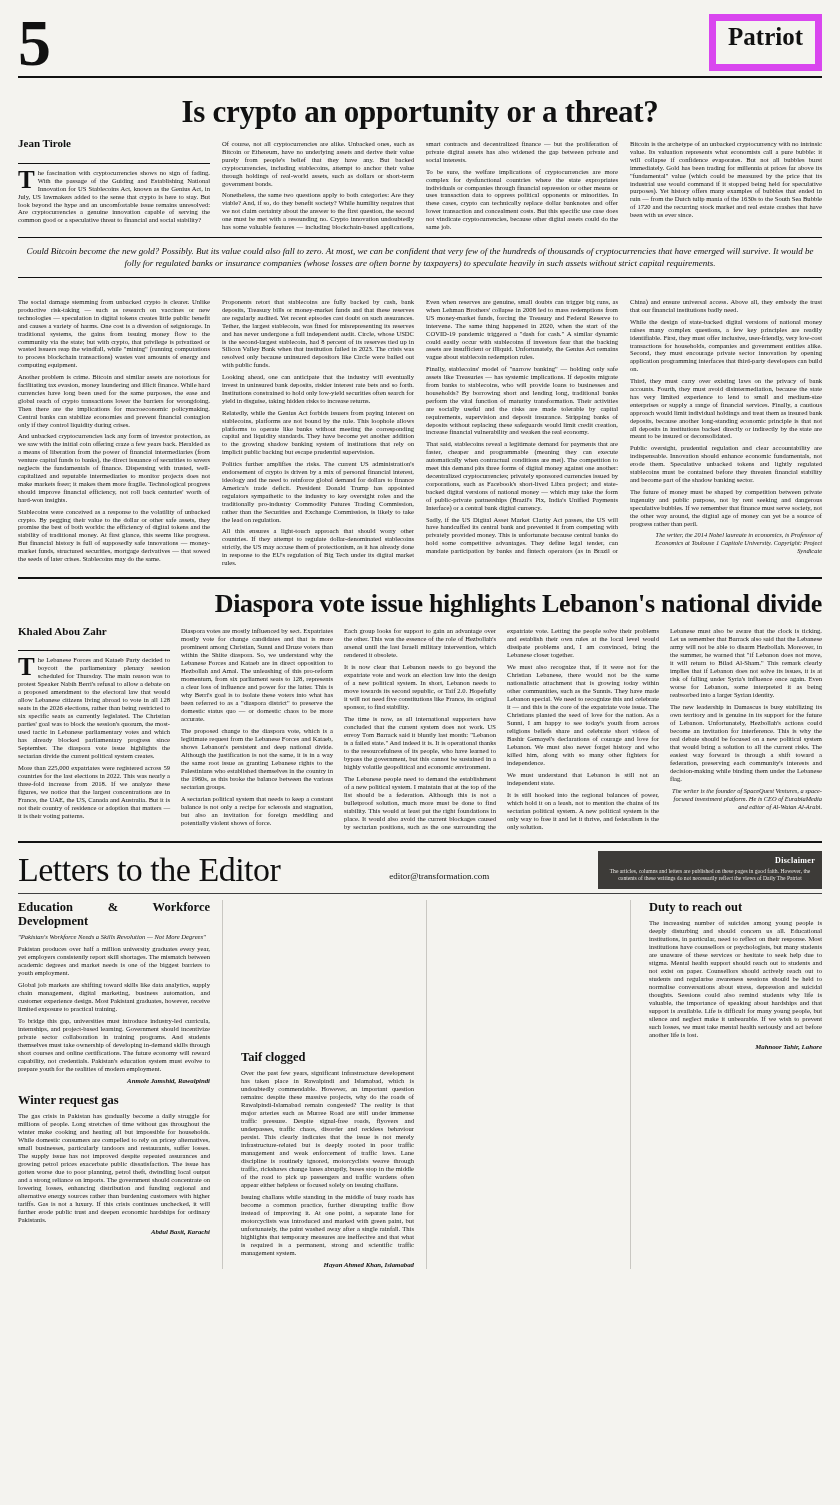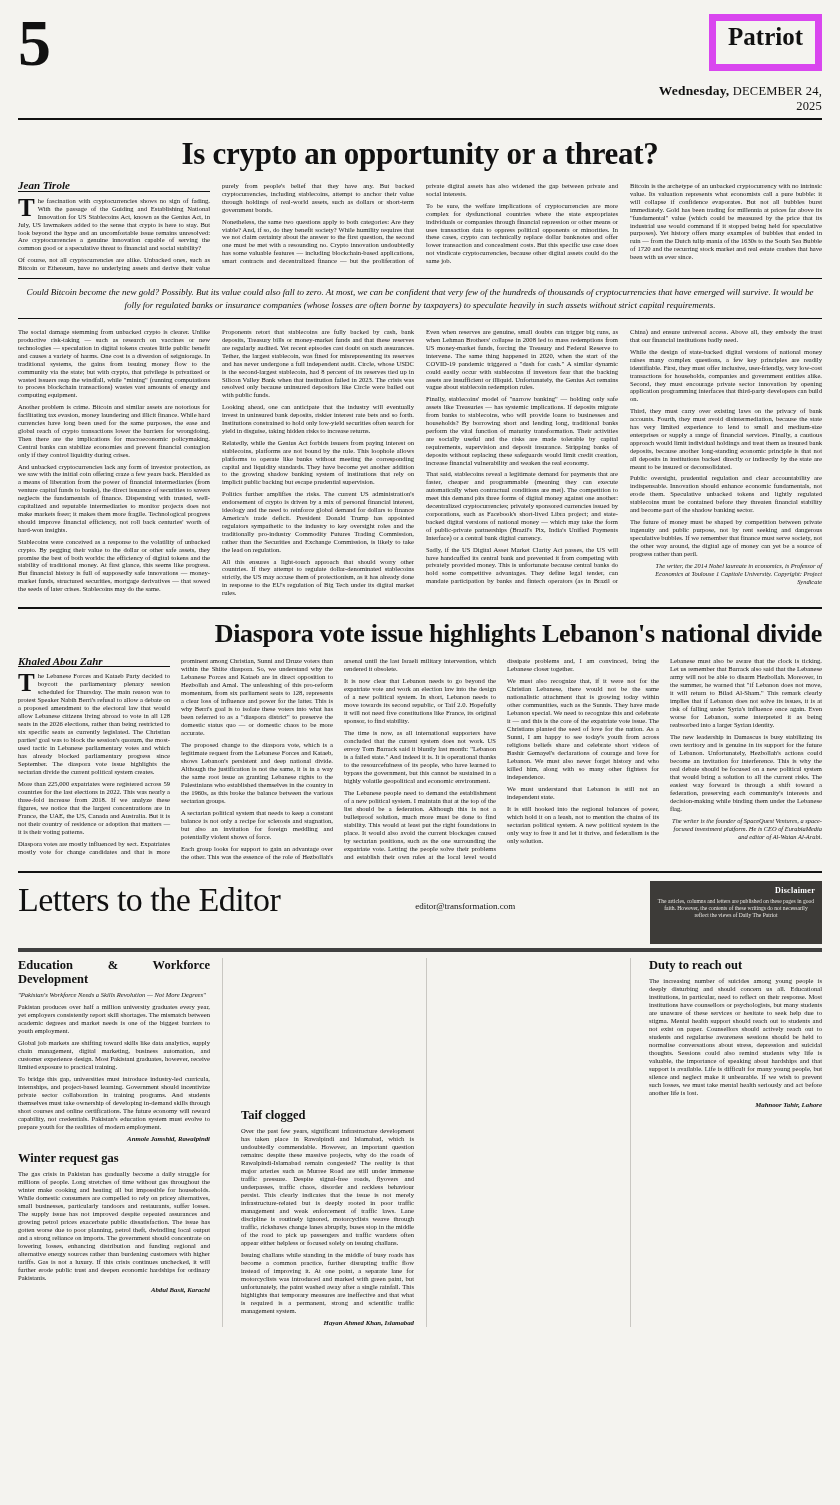--- a/index.html
+++ b/index.html
@@ -69,25 +69,24 @@
     text-align:center;
     font-size:31px;
     font-weight:700;
     margin:16px 0 10px 0;
     font-family:"Liberation Serif", serif;
     letter-spacing:-0.3px;
   }
 
   
   .byline {
-    font-style:italic;
     font-weight:700;
     font-size:11px;
     border-bottom:1px solid #111;
-    padding-bottom:1px;
+    padding-bottom:15px;
     margin-bottom:5px;
     display:block;
   }
   .cols4 {
     column-count:4;
     column-gap:12px;
     column-rule:0;
     font-size:6.6px;
     line-height:7.9px;
     text-align:justify;
@@ -111,21 +110,21 @@
     font-family:"Liberation Serif", serif;
   }
   .pullquote {
     border-top:1.5px solid #111;
     border-bottom:1.5px solid #111;
     font-style:italic;
     font-size:9px;
     line-height:12.5px;
     text-align:center;
     padding:7px 4px;
-    margin:6px 0 9px 0;
+    margin:6px 0 20px 0;
     column-span:all;
     font-family:"Liberation Serif", serif;
   }
   .sig {
     font-style:italic;
     font-size:6.4px;
     line-height:8px;
     text-align:right;
     margin-top:4px;
   }
@@ -155,43 +154,43 @@
     text-align:center;
   }
   .letters-email {
     font-size:9px;
     padding-top:20px;
     white-space:nowrap;
   }
   .disclaimer {
     background:#3d3b38;
     color:#ffffff;
-    width:172px;
-    padding:5px 7px 25px 7px;
+    width:224px;
+    padding:5px 7px 7px 7px;
     box-sizing:border-box;
   }
   .disclaimer h4 {
     margin:0 0 3px 0;
     font-size:8px;
     text-align:right;
     font-weight:700;
     letter-spacing:0.3px;
   }
   .disclaimer p {
     margin:0;
     font-size:5.6px;
     line-height:7px;
     text-align:center;
     color:#e9e7e3;
   }
   .letters-grid {
     display:grid;
     grid-template-columns:1fr 1fr 1fr 1fr;
     gap:8px 12px;
-    border-top:4px solid #404040;
+    border-top:1px solid #404040;
     padding-top:6px;
     margin-top:4px;
     font-size:6.6px;
     line-height:8.0px;
     text-align:justify;
     hyphens:auto;
   }
   .letters-grid h3 {
     font-size:12.5px;
     line-height:14px;
@@ -213,24 +212,20 @@
 </head>
 <body>
 
 <div class="page">
   <div class="inner">
 
     <div class="masthead">
       <div class="page-number">5</div>
       <div class="brand-col">
         <div class="brand-box">Patriot</div>
-        <div class="date-line">
-          <span class="dow">Wednesday,</span>
-          <span>DECEMBER 24, 2025</span>
-        </div>
       </div>
     </div>
 
     <h1 class="lead-headline">Is crypto an opportunity or a threat?</h1>
 
     <div class="cols4">
       <span class="byline">Jean Tirole</span>
       <p class="dropcap">The fascination with cryptocurrencies shows no sign of fading. With the passage of the Guiding and Establishing National Innovation for US Stablecoins Act, known as the Genius Act, in July, US lawmakers added to the sense that crypto is here to stay. But look beyond the hype and an uncomfortable issue remains unresolved: Are cryptocurrencies a genuine innovation capable of serving the common good or a speculative threat to financial and social stability?</p>
       <p>Of course, not all cryptocurrencies are alike. Unbacked ones, such as Bitcoin or Ethereum, have no underlying assets and derive their value purely from people's belief that they have any. But backed cryptocurrencies, including stablecoins, attempt to anchor their value through holdings of real-world assets, such as dollars or short-term government bonds.</p>
       <p>Nonetheless, the same two questions apply to both categories: Are they viable? And, if so, do they benefit society? While humility requires that we not claim certainty about the answer to the first question, the second one must be met with a resounding no. Crypto innovation undoubtedly has some valuable features — including blockchain-based applications, smart contracts and decentralized finance — but the proliferation of private digital assets has also widened the gap between private and social interests.</p>

